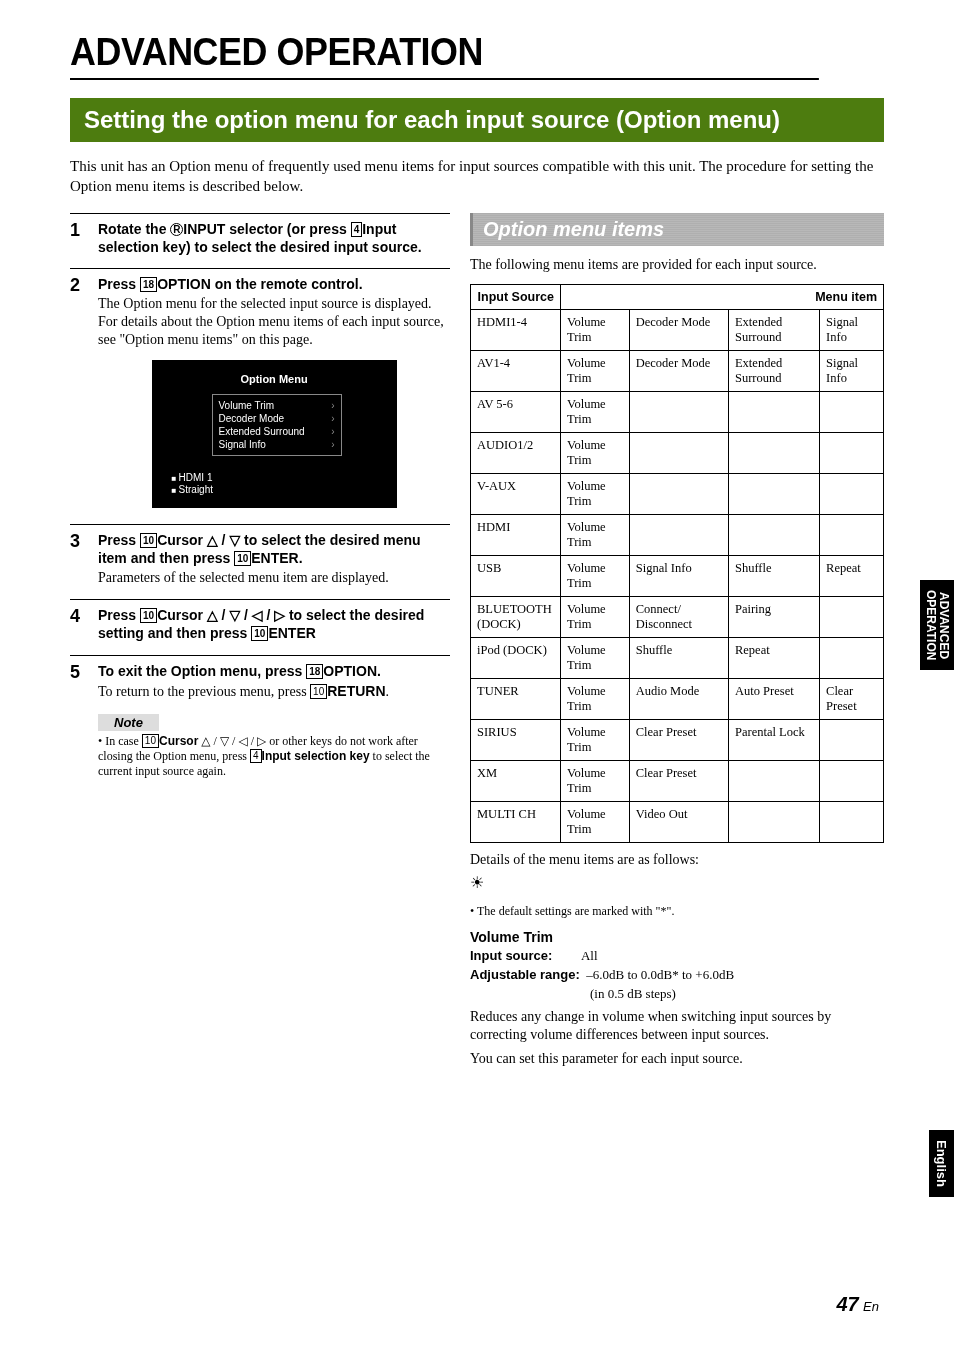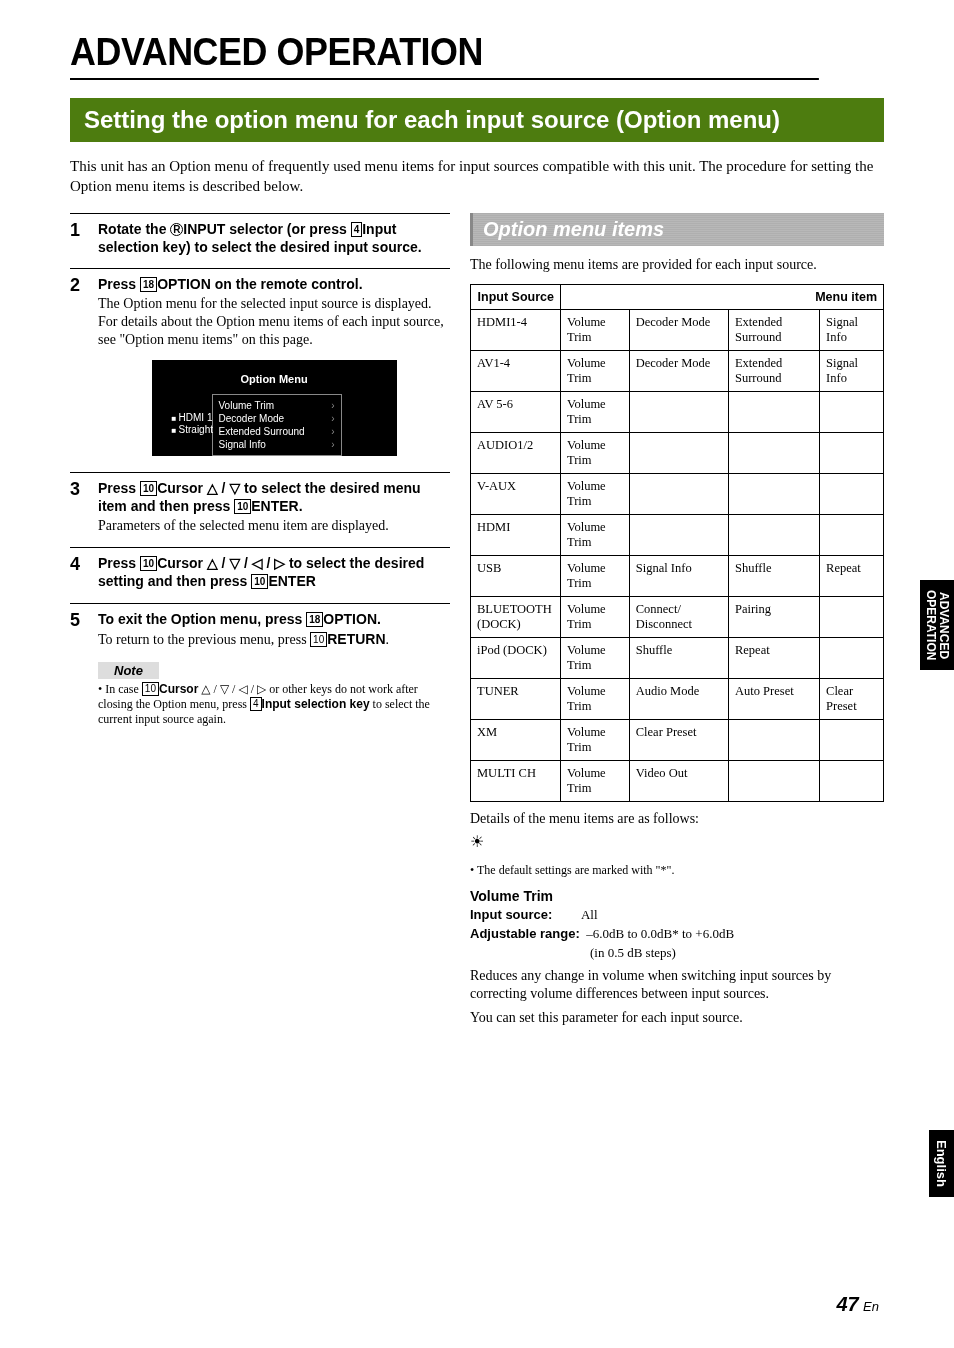--- a/index.html
+++ b/index.html
@@ -75,40 +75,40 @@
       width: 13px;
       height: 13px;
       line-height: 12px;
       text-align: center;
       vertical-align: 1px;
       font-family: Arial, sans-serif;
     }
     .osd-screenshot {
       background: #000;
       width: 245px;
-      height: 96px;
+      height: 148px;
       margin: 10px auto 4px auto;
       color: #fff;
       font-family: Arial, sans-serif;
       font-size: 10px;
       padding: 12px 20px;
       position: relative;
     }
     .osd-title { text-align: center; font-weight: bold; margin-bottom: 8px; font-size: 11px; }
     .osd-menu {
       border: 1px solid #888;
       margin-left: 40px;
       padding: 4px 6px;
       width: 130px;
     }
     .osd-menu-item { display: flex; justify-content: space-between; }
     .osd-menu-item span:last-child { color: #888; }
     .osd-status {
       position: absolute;
-      bottom: 20px;
+      bottom: 12px;
       left: 20px;
       line-height: 1.2;
     }
     .osd-status div::before { content: "■ "; font-size: 8px; }
     .note-box {
       margin-top: 8px;
       margin-left: 28px;
     }
     .note-label {
       background: #ddd;
@@ -352,20 +352,27 @@
             <td></td>
           </tr>
           <tr>
             <td>TUNER</td>
             <td>Volume Trim</td>
             <td>Audio Mode</td>
             <td>Auto Preset</td>
             <td>Clear Preset</td>
           </tr>
           <tr>
+            <td>SIRIUS</td>
+            <td>Volume Trim</td>
+            <td>Clear Preset</td>
+            <td>Parental Lock</td>
+            <td></td>
+          </tr>
+          <tr>
             <td>XM</td>
             <td>Volume Trim</td>
             <td>Clear Preset</td>
             <td></td>
             <td></td>
           </tr>
           <tr>
             <td>MULTI CH</td>
             <td>Volume Trim</td>
             <td>Video Out</td>

